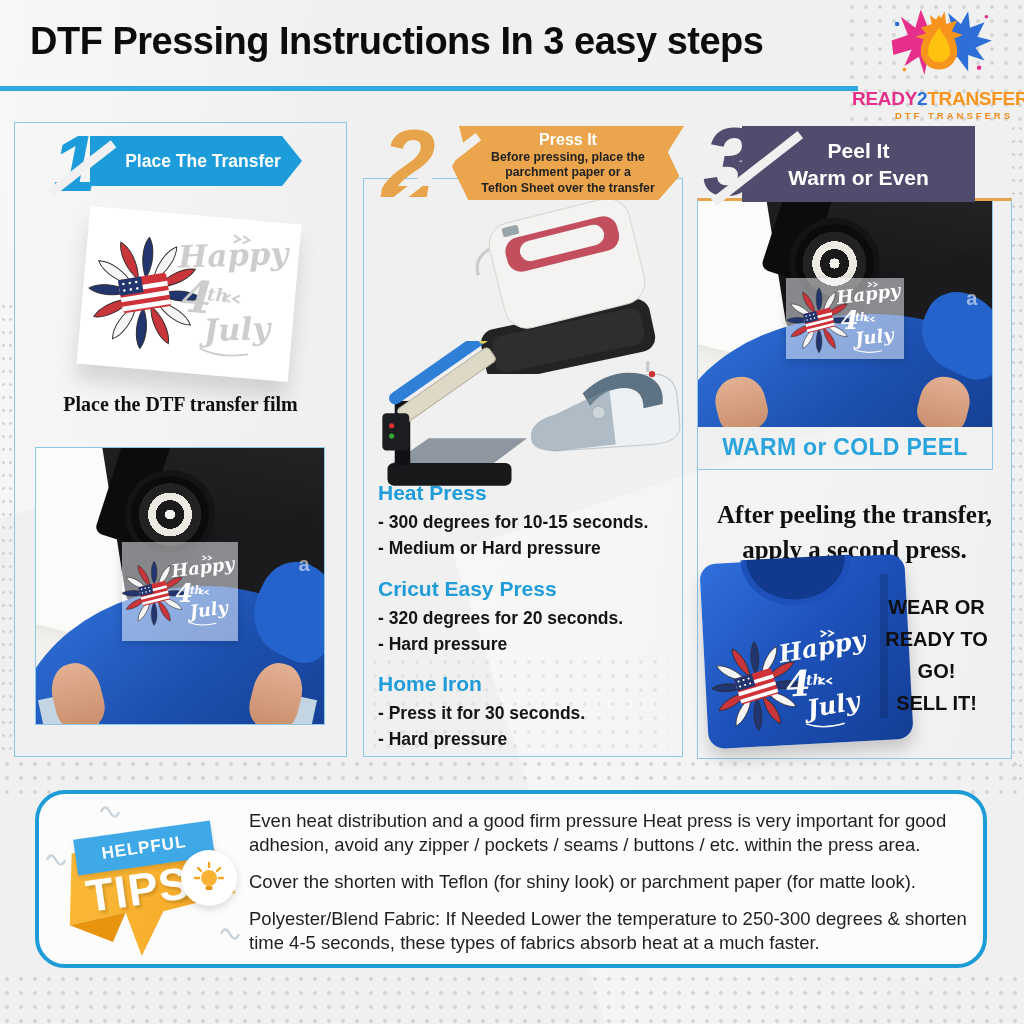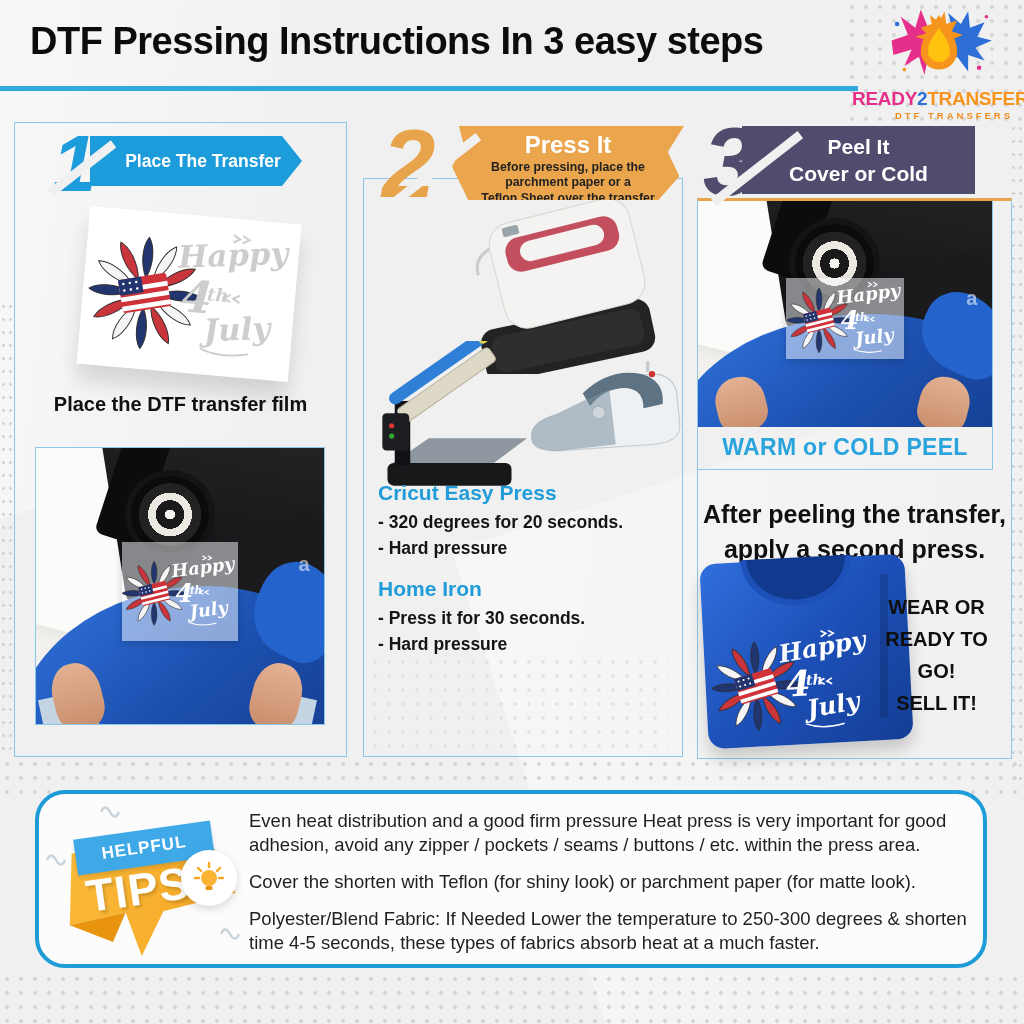--- a/index.html
+++ b/index.html
@@ -34,30 +34,30 @@
   .slash.sl2{left:380px;top:166px;width:110px;}
   .slash.sl3{left:702px;top:164px;width:110px;}
   
   .ribbon1{position:absolute;z-index:3;left:90px;top:136px;width:212px;height:50px;background:#1c9cdb;
            clip-path:polygon(0 0,calc(100% - 20px) 0,100% 50%,calc(100% - 20px) 100%,0 100%);
            display:flex;align-items:center;justify-content:center;padding-left:14px;box-sizing:border-box;
            color:#fff;font-size:17.5px;font-weight:800;}
   .ribbon2{position:absolute;z-index:3;left:452px;top:126px;width:232px;height:74px;background:#eba54c;
            clip-path:polygon(3% 0,100% 0,93% 35%,98% 68%,89% 100%,7% 100%,0 55%,5% 25%);
            text-align:center;box-sizing:border-box;padding-top:5px;}
-  .ribbon2 .rt{color:#fff;font-size:24px;font-weight:800;}
+  .ribbon2 .rt{color:#fff;font-size:16px;font-weight:800;}
   .ribbon2 .rs{color:#222;font-size:12.3px;font-weight:700;line-height:1.25;margin-top:1px;}
-  .ribbon3{position:absolute;z-index:3;left:742px;top:126px;width:233px;height:68px;background:#4f4c6e;
+  .ribbon3{position:absolute;z-index:3;left:742px;top:126px;width:233px;height:76px;background:#4f4c6e;
            display:flex;flex-direction:column;align-items:center;justify-content:center;color:#fff;
            font-size:21px;font-weight:800;line-height:1.3;}
   
   .film{position:absolute;left:68px;top:92px;width:212px;height:158px;background:#fff;transform:rotate(5deg);
         box-shadow:0 16px 20px rgba(0,0,0,.13);display:flex;align-items:center;justify-content:center;}
   .film svg{width:202px;height:140px;color:#cdcdcd;}
-  .caption{width:100%;text-align:center;font-weight:800;color:#101010;}
+  .caption{width:100%;text-align:center;font-weight:800;color:#101010;font-family:Liberation Serif, serif;}
   .cap1{position:absolute;top:268px;font-size:20px;line-height:1.35;}
   .photo{position:absolute;overflow:hidden;background:#f2f1ee;}
   .photo1{left:20px;top:324px;width:288px;height:276px;border:1.5px solid #8cc7e9;}
   
   .ph-wall{position:absolute;left:-28%;top:-30%;width:75%;height:95%;background:#fbfbf9;transform:rotate(14deg);box-shadow:8px 0 18px rgba(0,0,0,.08);}
   .ph-machine{position:absolute;right:-14%;top:-20%;width:88%;height:72%;background:linear-gradient(200deg,#2a2a2c,#101012);transform:rotate(-9deg);border-radius:18px;}
   .ph-machine2{position:absolute;right:-4%;top:28%;width:46%;height:46%;background:#1b1b1d;transform:rotate(-18deg);border-radius:10px;}
   .ph-arm{position:absolute;left:26%;top:-8%;width:16%;height:42%;background:#0c0c0d;transform:rotate(18deg);border-radius:8px;}
   .ph-knob{position:absolute;left:33%;top:10%;width:27%;aspect-ratio:1;border-radius:50%;
            background:radial-gradient(circle,#f5f5f0 0 9%,#1a1a1a 9% 26%,#ece9e2 26% 40%,#222 40% 57%,#0b0b0b 57% 75%,#151518 75%);
@@ -202,21 +202,21 @@
       <div>Before pressing, place the</div>
       <div>parchment paper or a</div>
       <div>Teflon Sheet over the transfer</div>
     </div>
   </div>
 
   <div class="bignum num3">3</div>
   <div class="slash sl3"></div>
   <div class="ribbon3">
     <div>Peel It</div>
-    <div>Cover or Cold</div>
+    <div>Warm or Even</div>
   </div>
 
   <div class="col col1">
     <div class="film">
       <svg>
           <use href="#sunflower"></use>
         </svg>
     </div>
     <div class="caption cap1">
       <div>Place the DTF transfer film</div>
@@ -273,20 +273,25 @@
     <svg class="iron-svg" viewBox="0 0 150 100">
       <path d="M8,78 Q2,60 30,52 L95,20 Q135,4 143,30 L146,60 Q148,78 120,80 L30,86 Q12,86 8,78 Z" fill="#eef1f3" stroke="#c3cad0"></path>
       <path d="M55,32 Q80,8 110,14 Q132,20 130,42 L112,46 Q112,28 95,27 Q75,27 62,44 Z" fill="#5d7384"></path>
       <path d="M8,78 Q2,60 30,52 L80,28 L86,80 L30,86 Q12,86 8,78 Z" fill="#7b909f" opacity=".55"></path>
       <circle cx="70" cy="50" r="6" fill="#cfd6db" stroke="#aab4bb"></circle>
       <circle cx="120" cy="14" r="3" fill="#cc3333"></circle>
       <line x1="116" y1="2" x2="116" y2="12" stroke="#c3cad0" stroke-width="3"></line>
     </svg>
     <div class="methods">
       <div class="method">
+        <div class="method-name">Heat Press</div>
+        <div class="method-line">- 300 degrees for 10-15 seconds.</div>
+        <div class="method-line">- Medium or Hard pressure</div>
+      </div>
+      <div class="method">
         <div class="method-name">Cricut Easy Press</div>
         <div class="method-line">- 320 degrees for 20 seconds.</div>
         <div class="method-line">- Hard pressure</div>
       </div>
       <div class="method">
         <div class="method-name">Home Iron</div>
         <div class="method-line">- Press it for 30 seconds.</div>
         <div class="method-line">- Hard pressure</div>
       </div>
     </div>

